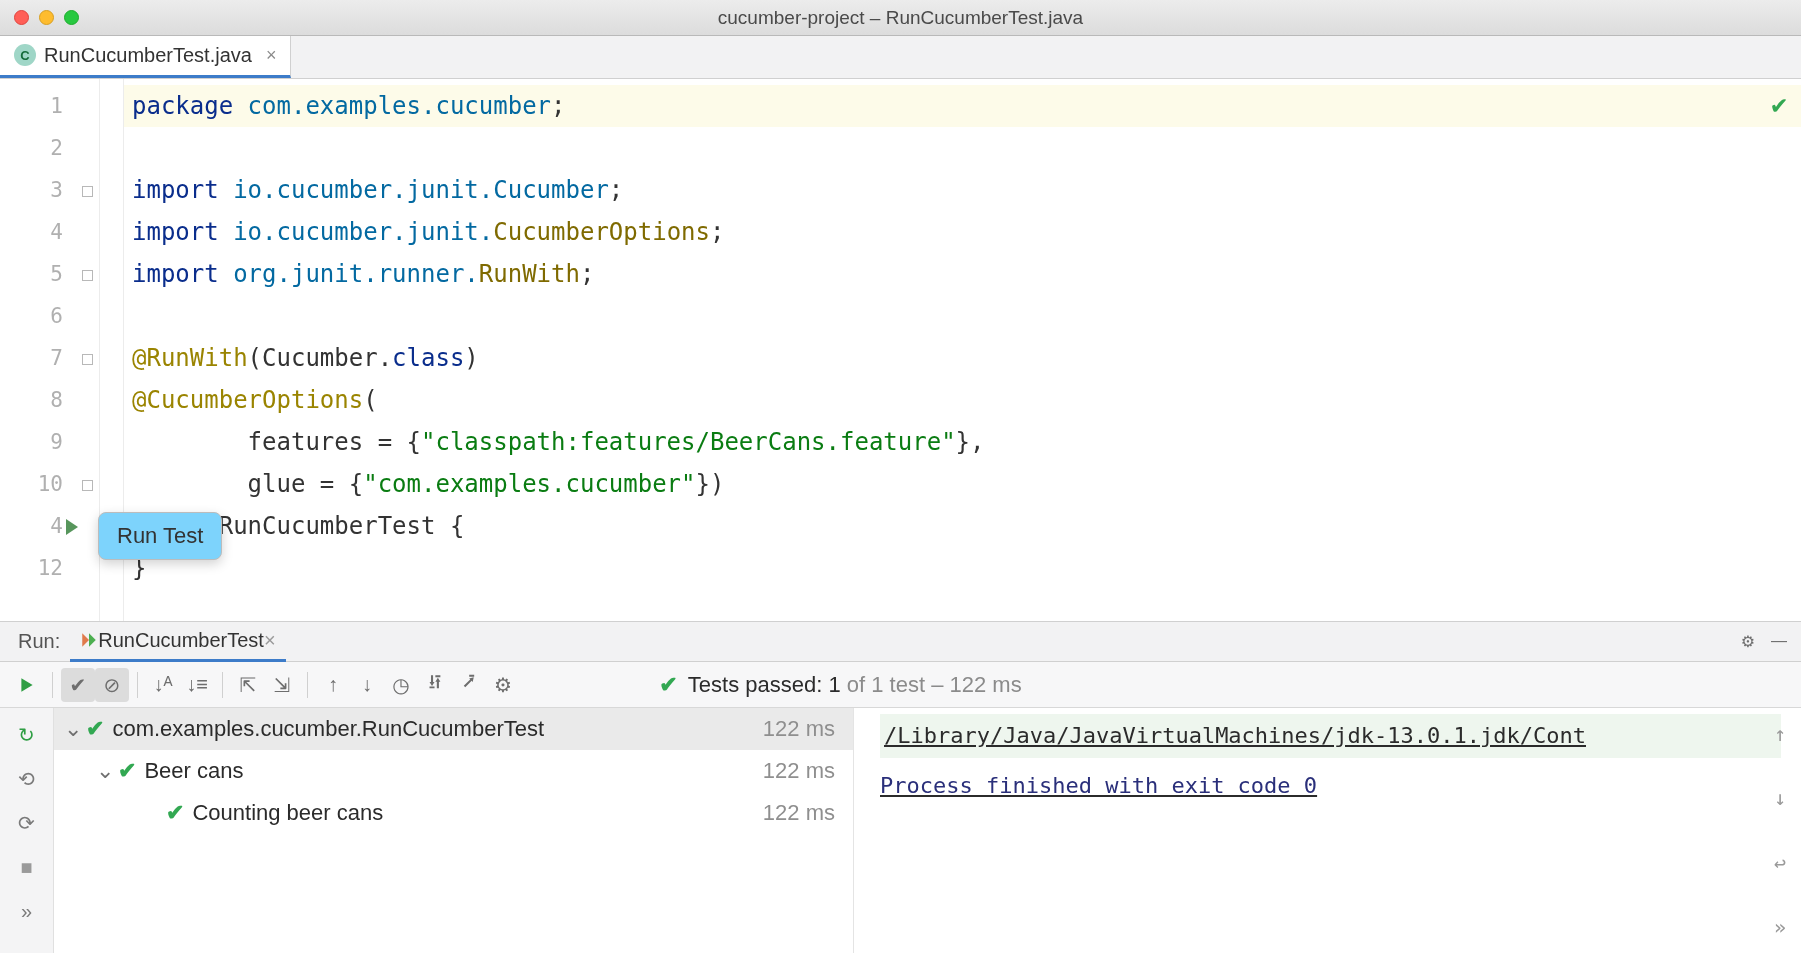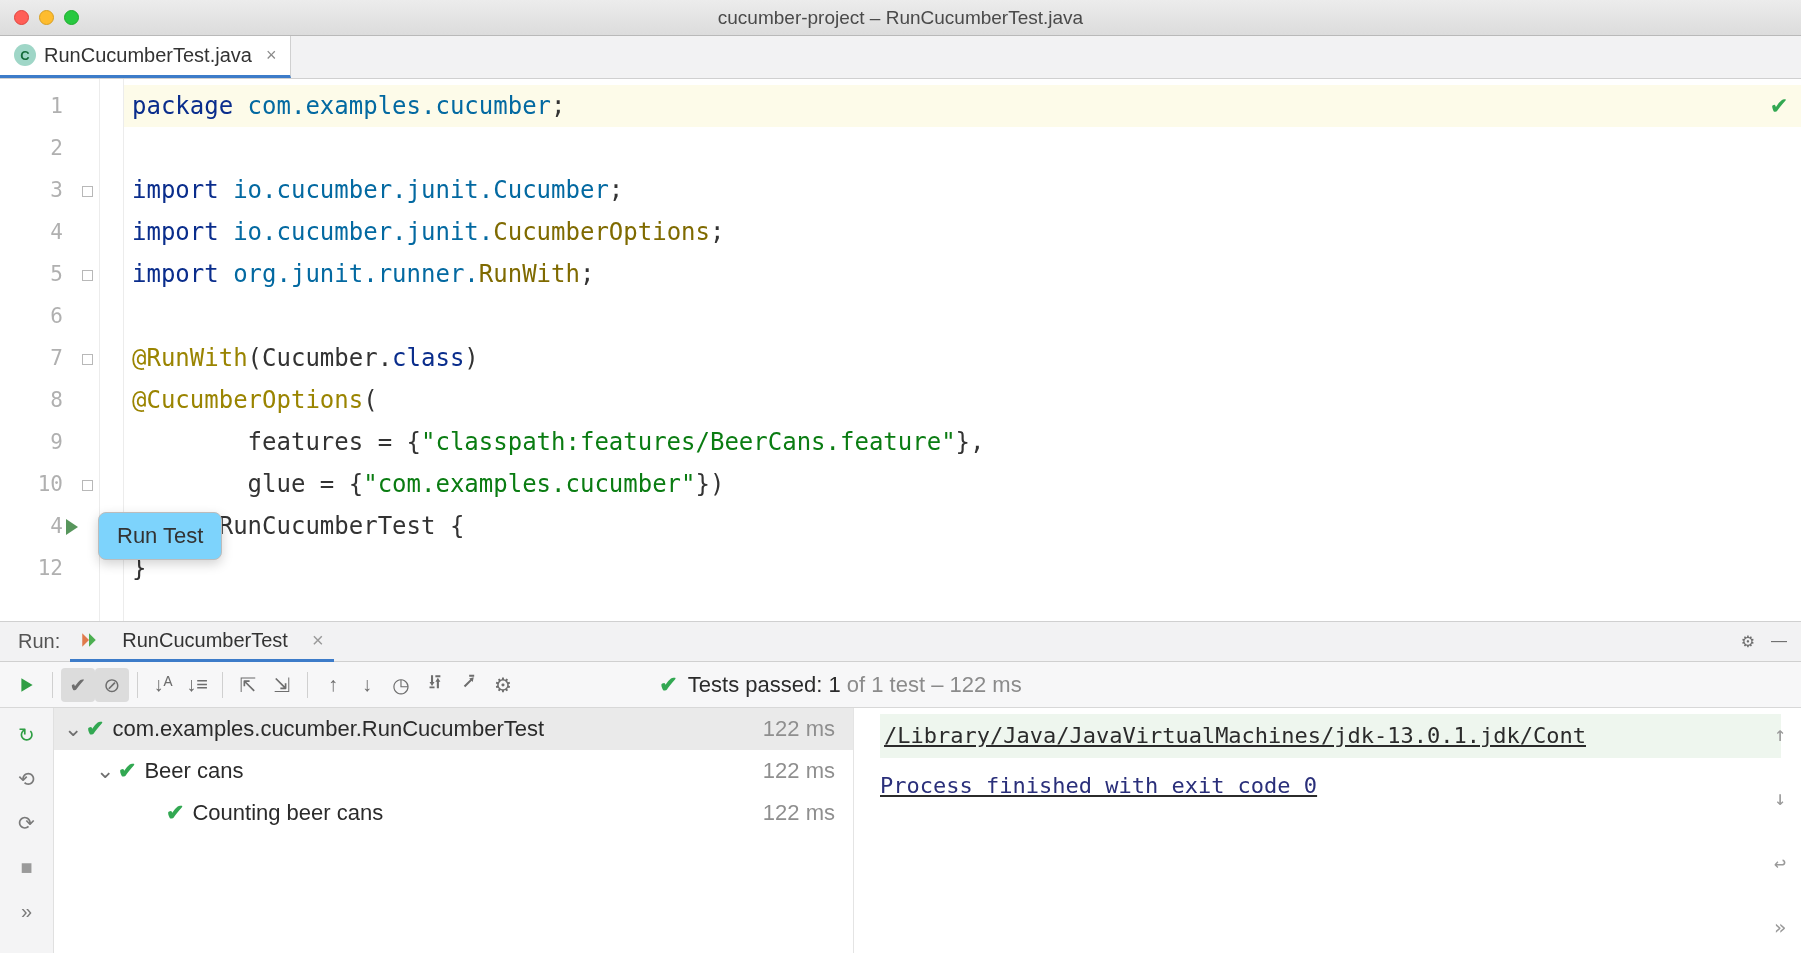--- a/index.html
+++ b/index.html
@@ -112,21 +112,21 @@
 
   
   .runheader {
     height:40px; background:#f2f2f3; border-bottom:1px solid #d0d0d0;
     display:flex; align-items:center; padding-left:18px;
     justify-content:space-between;
   }
   .runheader .left { display:flex; align-items:center; gap:10px; }
   .runheader .label { font-size:20px; color:#555; }
   .runtab {
-    display:flex; align-items:center; gap:24px;
+    display:flex; align-items:center; gap:0;
     font-size:20px; color:#333;
     padding:6px 10px; border-bottom:3px solid #3d7cc9;
     height:40px;
   }
   .runtab .icon-testrun {
     width:18px; height:18px;
   }
   .runtab .close { color:#9a9a9a; cursor:pointer; }
   .runheader .right { display:flex; gap:16px; padding-right:14px; color:#6e6e6e; }
 

